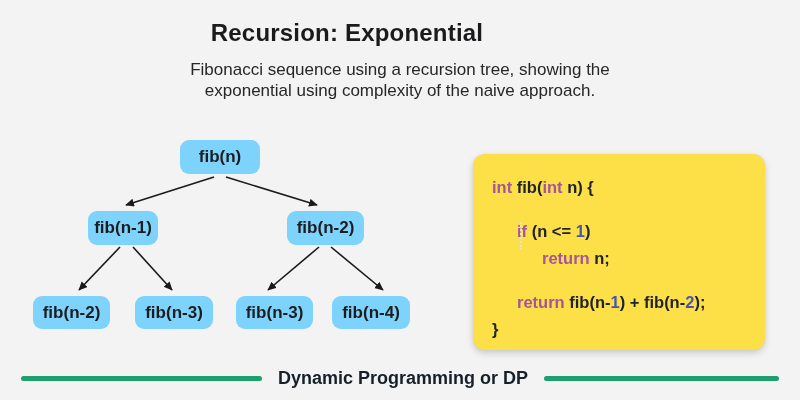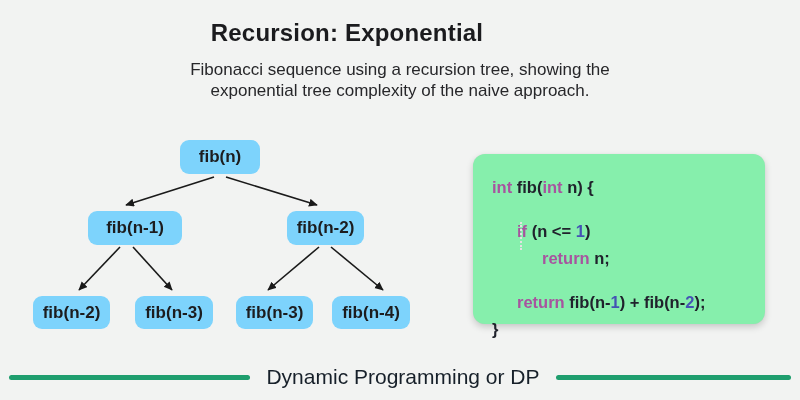--- a/index.html
+++ b/index.html
@@ -29,22 +29,22 @@
     position: absolute;
     background: #7dd3fc;
     border-radius: 9px;
     display: flex; align-items: center; justify-content: center;
     font-size: 17px; font-weight: 700; color: #1c1c1e;
   }
   svg.arrows { position: absolute; inset: 0; pointer-events: none; }
 
   
   .code-card {
-    position: absolute; left: 473px; top: 154px; width: 292px; height: 170px;
-    background: #86efac; border-radius: 12px;
+    position: absolute; left: 473px; top: 154px; width: 292px; height: 196px;
+    background: #fde047; border-radius: 12px;
     box-shadow: 0 3px 7px rgba(0,0,0,0.18), 0 0 1px rgba(0,0,0,0.08);
     padding: 20px 0 0 19px;
   }
   .code-line {
     font-size: 16.5px; font-weight: 700; line-height: 27.5px;
     color: #20222c; white-space: pre;
   }
   .code-line.ind1 { padding-left: 25px; margin-top: 16px; }
   .code-line.ind2 { padding-left: 50px; }
   .kw  { color: #a7549f; }
@@ -58,52 +58,52 @@
   .footer {
     position: absolute; left: 0; bottom: 11px; width: 800px;
     display: flex; align-items: center; justify-content: center; gap: 16px;
   }
   .footer-line {
     height: 5px; border-radius: 3px; background: #1f9e6e;
   }
   .footer-line.left  { width: 241px; }
   .footer-line.right { width: 235px; }
   .footer-label {
-    font-size: 21px; font-weight: 400; color: #17202a; white-space: nowrap;
+    font-size: 18px; font-weight: 700; color: #17202a; white-space: nowrap;
   }
 </style>
 </head>
 <body>
 
 <div class="stage">
 
   <div class="title">Recursion: Exponential</div>
   <div class="subtitle">
     <div>Fibonacci sequence using a recursion tree, showing the</div>
-    <div>exponential tree complexity of the naive approach.</div>
+    <div>exponential using complexity of the naive approach.</div>
   </div>
 
   <svg class="arrows" width="800" height="400" viewBox="0 0 800 400">
     <defs>
       <marker id="ah" markerWidth="8" markerHeight="8" refX="5" refY="2.5" orient="auto">
         <path d="M0,0 L5.5,2.5 L0,5 z" fill="#1a1a1a"></path>
       </marker>
     </defs>
     <g stroke="#1a1a1a" stroke-width="1.6" fill="none">
       <line x1="214" y1="177" x2="126" y2="205" marker-end="url(#ah)"></line>
       <line x1="226" y1="177" x2="317" y2="205" marker-end="url(#ah)"></line>
       <line x1="120" y1="247" x2="79" y2="290" marker-end="url(#ah)"></line>
       <line x1="133" y1="247" x2="172" y2="290" marker-end="url(#ah)"></line>
       <line x1="319" y1="247" x2="268" y2="290" marker-end="url(#ah)"></line>
       <line x1="331" y1="247" x2="383" y2="290" marker-end="url(#ah)"></line>
     </g>
   </svg>
 
   <div class="node" style="left:180px; top:140px; width:80px;  height:34px;">fib(n)</div>
-  <div class="node" style="left:88px;  top:211px; width:94px;  height:34px;">fib(n-1)</div>
+  <div class="node" style="left:88px;  top:211px; width:70px;  height:34px;">fib(n-1)</div>
   <div class="node" style="left:287px; top:211px; width:77px;  height:34px;">fib(n-2)</div>
   <div class="node" style="left:33px;  top:296px; width:77px;  height:33px;">fib(n-2)</div>
   <div class="node" style="left:135px; top:296px; width:78px;  height:33px;">fib(n-3)</div>
   <div class="node" style="left:236px; top:296px; width:77px;  height:33px;">fib(n-3)</div>
   <div class="node" style="left:332px; top:296px; width:78px;  height:33px;">fib(n-4)</div>
 
   <div class="code-card">
     <div class="indent-guide"></div>
     <div class="code-line"><span class="kw">int</span><span> fib(</span><span class="kw">int</span><span> n) {</span></div>
     <div class="code-line ind1"><span class="kw">if</span><span> (n &lt;= </span><span class="num">1</span><span>)</span></div>

